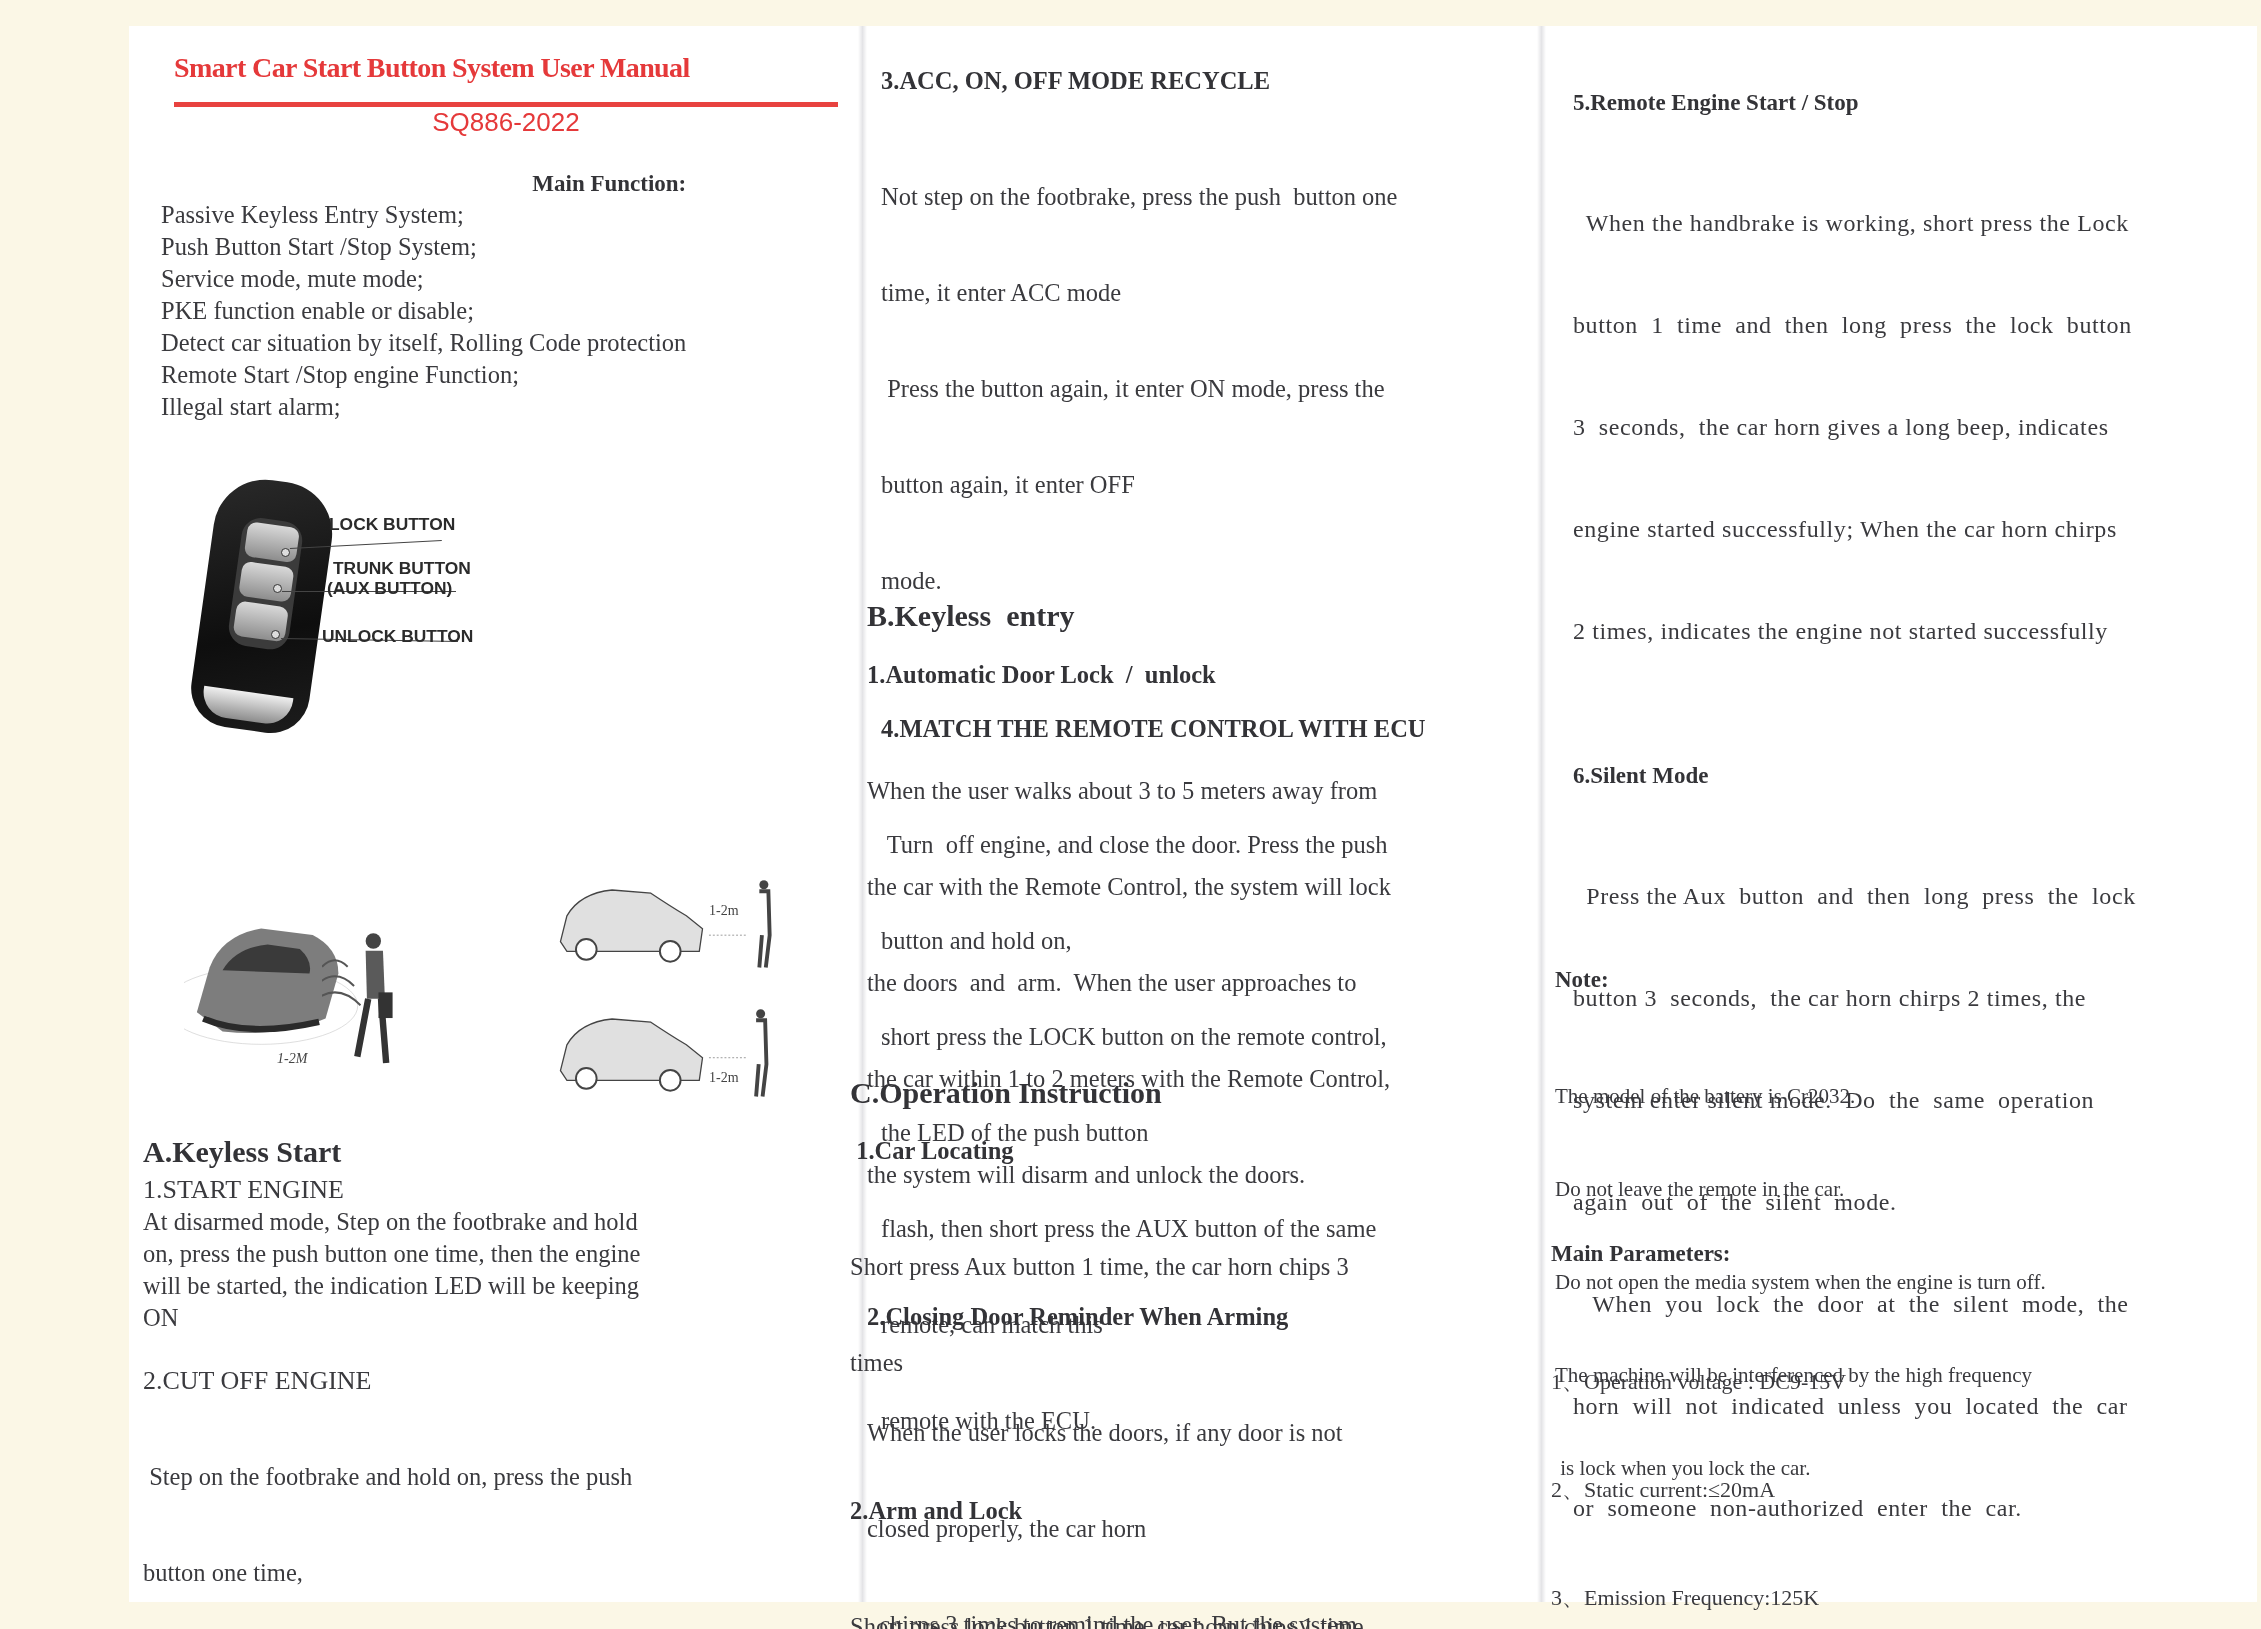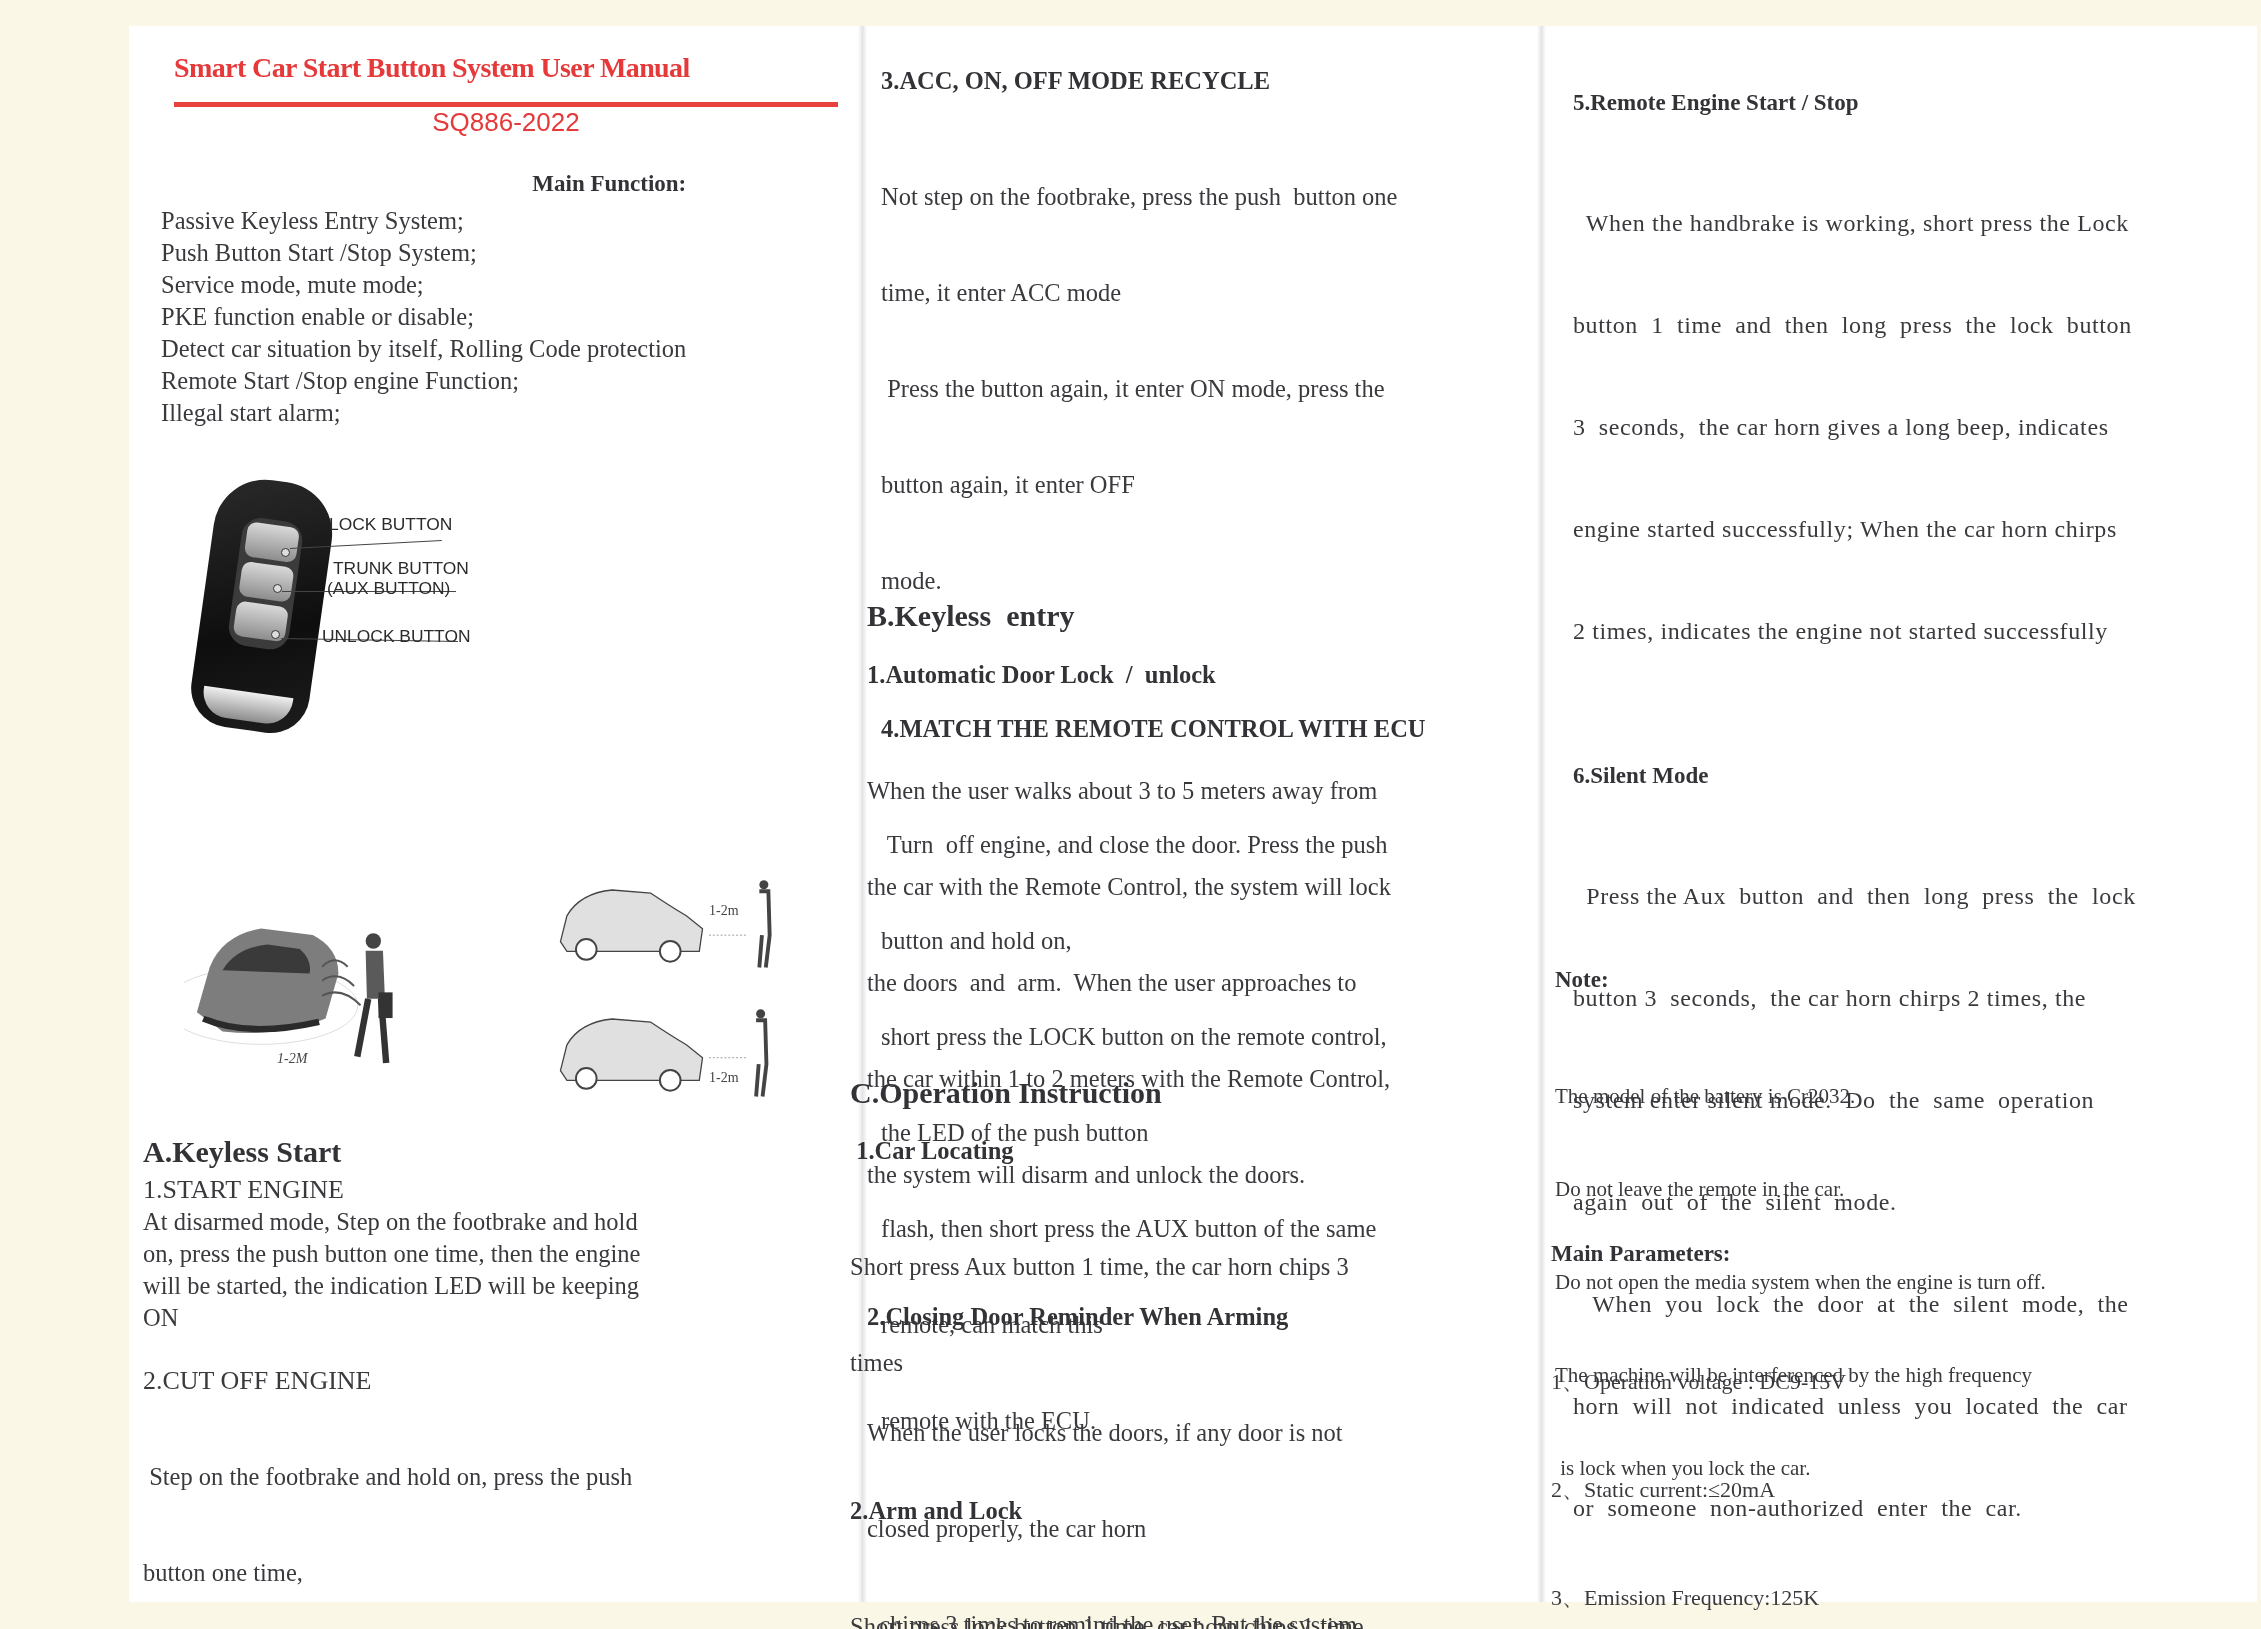--- a/index.html
+++ b/index.html
@@ -55,21 +55,21 @@
   .fob-face {
     position: absolute; left: 29px; top: 39px; width: 61px; height: 129px;
     border-radius: 19.3px; background: #3b3b3b;
   }
   .fob-btn { position: absolute; left: 5.2px; width: 52px; height: 35px; border-radius: 9px;
              background: linear-gradient(#d9d9d9, #8d8d8d); }
   .fob-btn.b1 { top: 5.2px; } .fob-btn.b2 { top: 45px; } .fob-btn.b3 { top: 85px; }
   .fob-chrome { position: absolute; left: 13px; top: 213px; width: 90px; height: 29px;
                 border-radius: 0 0 26px 26px; background: linear-gradient(#f0f0f0, #8c8c8c); }
   .fob-label {
-    position: absolute; font-family: "Liberation Sans", sans-serif; font-weight: normal;
+    position: absolute; font-family: "Liberation Sans", sans-serif; font-weight: bold;
     font-size: 17.4px; color: #2b2b2b; line-height: 19.3px; white-space: nowrap;
   }
   .fob-line { position: absolute; height: 1.3px; background: #444; transform-origin: left center; }
   .fob-dot { position: absolute; width: 9px; height: 9px; border: 1.9px solid #333; border-radius: 50%; background: #ddd; }
 
   
   .cars { position: absolute; left: 174px; top: 851px; width: 632px; height: 271px; }
   .car-big { position: absolute; left: 9.7px; top: 58px; width: 193px; height: 142px; }
   .dist-label { position: absolute; font-size: 14px; font-style: italic; color: #444; }
 
@@ -90,21 +90,21 @@
 <div class="fold" style="left:858px"></div>
 <div class="fold" style="left:1537px"></div>
 
 <div class="panel p-left">
   <div class="title">Smart Car Start Button System User Manual</div>
   <div class="title-rule"></div>
   <div class="model">SQ886-2022</div>
 
   <div class="main-func">
     <div class="h-bold h-func">Main Function:</div>
-    <div class="func-list" style="margin-top:8px">
+    <div class="func-list" style="margin-top:2px">
       <div>Passive Keyless Entry System;</div>
       <div>Push Button Start /Stop System;</div>
       <div>Service mode, mute mode;</div>
       <div>PKE function enable or disable;</div>
       <div>Detect car situation by itself, Rolling Code protection</div>
       <div>Remote Start /Stop engine Function;</div>
       <div>Illegal start alarm;</div>
     </div>
   </div>
 </div>

